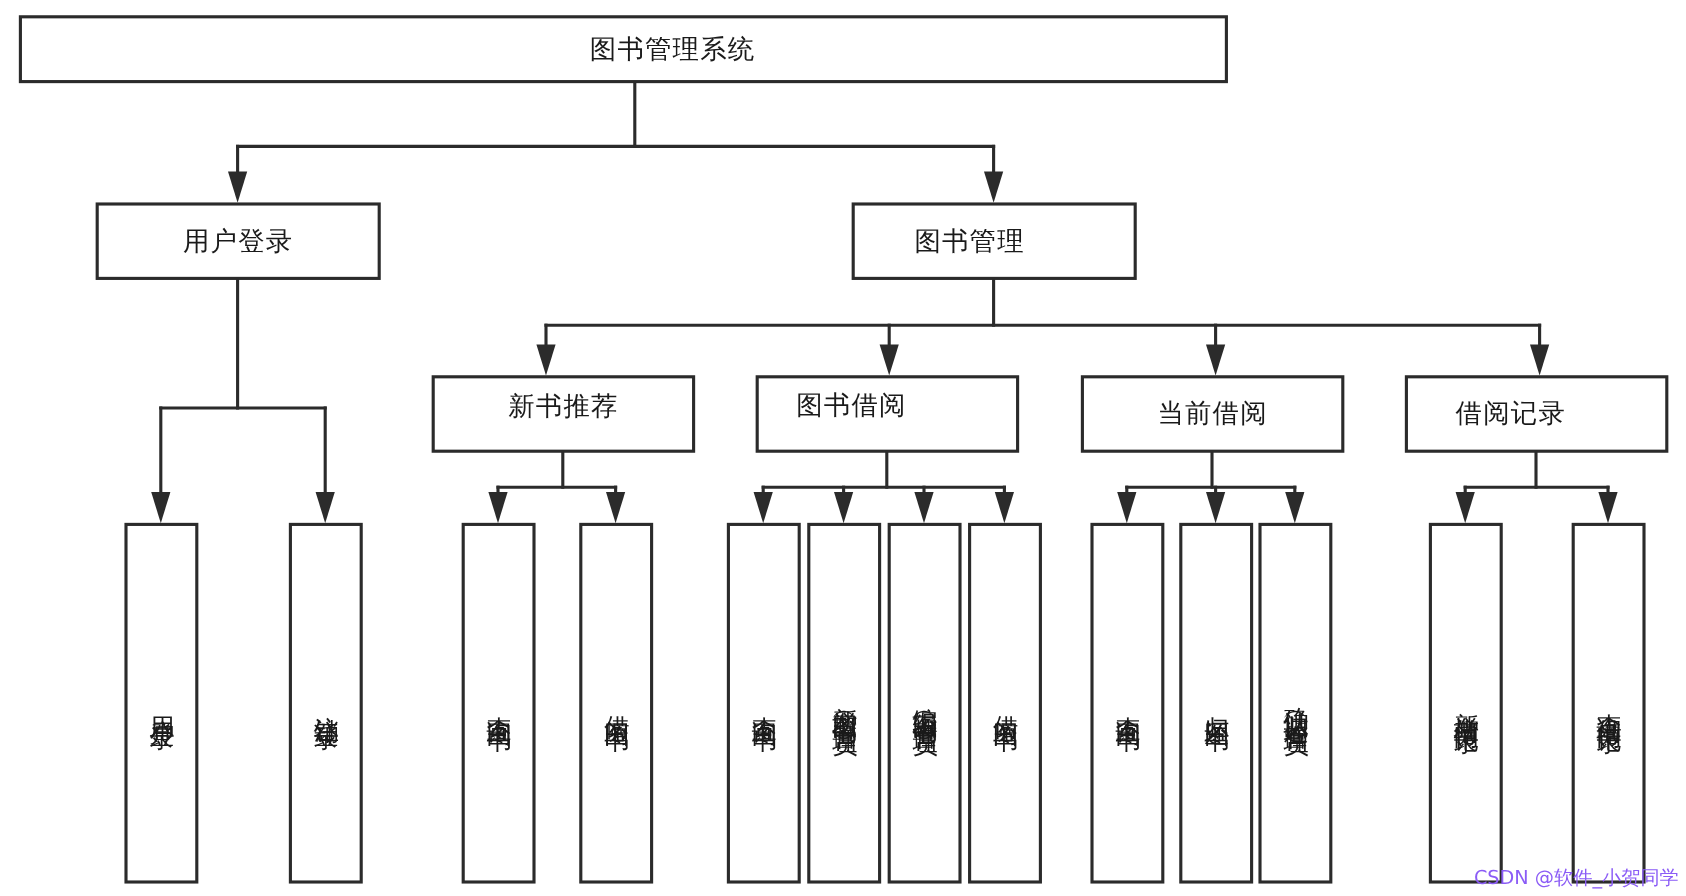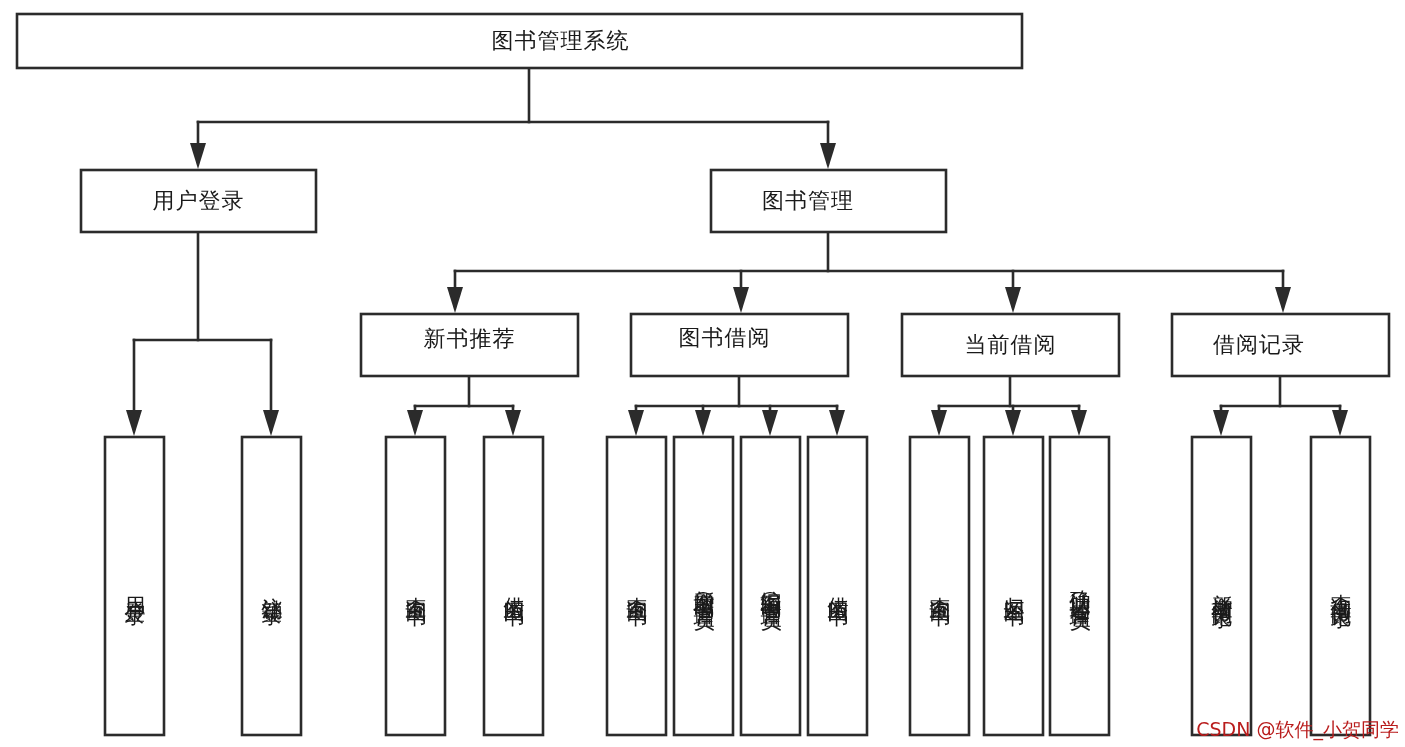--- a/index.html
+++ b/index.html
@@ -10,21 +10,21 @@
   .edge{stroke:#2b2b2b;stroke-width:2.6;fill:none;stroke-linecap:square;}
   .arrow-head{fill:#2b2b2b;stroke:none;}
   .leaf-label-wrap{position:absolute;display:flex;align-items:center;justify-content:center;
     writing-mode:vertical-rl;text-orientation:upright;
     font-family:"DejaVu Sans","Liberation Sans",sans-serif;
     font-size:21px;color:#1a1a1a;letter-spacing:3px;line-height:1;pointer-events:none;}
   .head-label-wrap{position:absolute;display:flex;align-items:center;justify-content:center;
     font-family:"DejaVu Sans","Liberation Sans",sans-serif;font-size:22px;color:#1a1a1a;
     letter-spacing:1px;pointer-events:none;}
   #watermark{position:absolute;right:6px;bottom:4px;font-family:"DejaVu Sans","Liberation Sans",sans-serif;
-    font-size:19px;color:#b91c1c;white-space:nowrap;}
+    font-size:16px;color:#8b5cf6;white-space:nowrap;}
 </style>
 </head>
 <body>
 
 <div id="stage">
   <svg id="tree" viewBox="0 0 1405 747">
       <line x1="529" y1="68" x2="529" y2="122" class="edge"></line>
       <line x1="198" y1="122" x2="828" y2="122" class="edge"></line>
       <line x1="198" y1="122" x2="198" y2="146" class="edge"></line>
       <polygon points="190,143 206,143 198,169" class="arrow-head"></polygon>
@@ -95,21 +95,21 @@
       <rect x="984" y="437" width="59" height="298" class="node-box"></rect>
       <rect x="1050" y="437" width="59" height="298" class="node-box"></rect>
       <rect x="1192" y="437" width="59" height="298" class="node-box"></rect>
       <rect x="1311" y="437" width="59" height="298" class="node-box"></rect>
     </svg>
   <div id="labels">
       <div class="head-label-wrap" style="left: 17px; top: 14px; width: 1005px; height: 54px; margin-left: 41px;">图书管理系统</div>
       <div class="head-label-wrap" style="left: 81px; top: 170px; width: 235px; height: 62px;">用户登录</div>
       <div class="head-label-wrap" style="left: 711px; top: 170px; width: 194px; height: 62px;">图书管理</div>
       <div class="head-label-wrap" style="left: 361px; top: 314px; width: 217px; height: 50px;">新书推荐</div>
-      <div class="head-label-wrap" style="left: 616px; top: 314px; width: 217px; height: 48px;">图书借阅</div>
+      <div class="head-label-wrap" style="left: 601px; top: 314px; width: 217px; height: 48px;">图书借阅</div>
       <div class="head-label-wrap" style="left: 902px; top: 314px; width: 217px; height: 62px;">当前借阅</div>
       <div class="head-label-wrap" style="left: 1172px; top: 314px; width: 174px; height: 62px;">借阅记录</div>
       <div class="leaf-label-wrap" style="left: 105px; top: 437px; width: 59px; height: 298px;">用户登录</div>
       <div class="leaf-label-wrap" style="left: 242px; top: 437px; width: 59px; height: 298px;">注销登录</div>
       <div class="leaf-label-wrap" style="left: 386px; top: 437px; width: 59px; height: 298px;">查询图书</div>
       <div class="leaf-label-wrap" style="left: 484px; top: 437px; width: 59px; height: 298px;">借阅图书</div>
       <div class="leaf-label-wrap" style="left: 607px; top: 437px; width: 59px; height: 298px;">查询图书</div>
       <div class="leaf-label-wrap" style="left: 674px; top: 437px; width: 59px; height: 298px;">新增图书（管理员）</div>
       <div class="leaf-label-wrap" style="left: 741px; top: 437px; width: 59px; height: 298px;">编辑图书（管理员）</div>
       <div class="leaf-label-wrap" style="left: 808px; top: 437px; width: 59px; height: 298px;">借阅图书</div>

